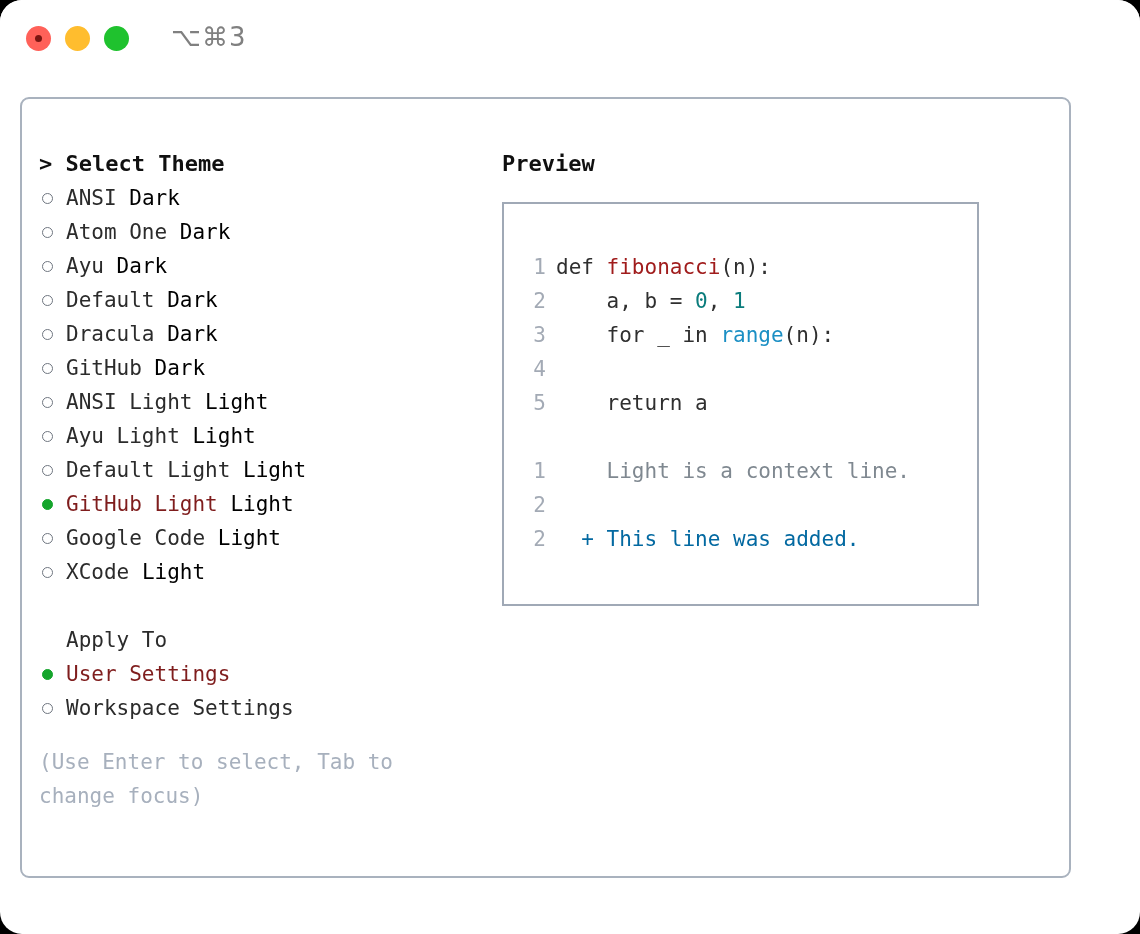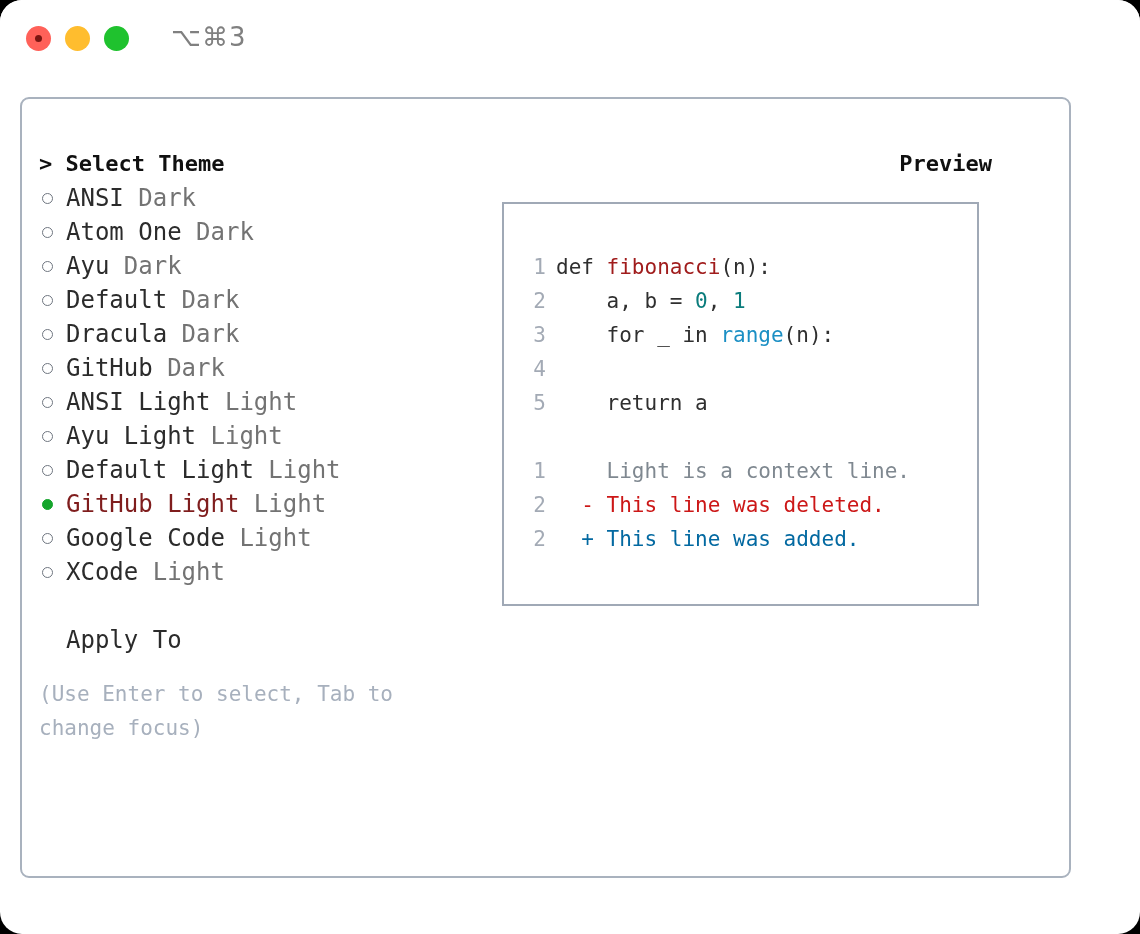--- a/index.html
+++ b/index.html
@@ -97,21 +97,21 @@
     white-space: pre;
     line-height: 34px;
     height: 34px;
   }
 
   .opt-row {
     display: flex;
     align-items: center;
     height: 34px;
     line-height: 34px;
-    font-size: 24px;
+    font-size: 21px;
     white-space: pre;
   }
   .marker {
     width: 27px;
     flex: 0 0 27px;
     display: inline-block;
     position: relative;
     height: 34px;
   }
   .marker .dot {
@@ -126,21 +126,21 @@
   .marker.off .dot {
     border: 1.6px solid #6f7680;
     background: transparent;
   }
   .marker.on .dot {
     background: #15a52c;
     border: 1.6px solid #15a52c;
   }
   .opt-name  { color: #2b2b2b; }
   .opt-name.sel { color: #7f1d1d; }
-  .opt-tag   { color: #737373; }
+  .opt-tag   { color: #000000; }
   .gap-label { padding-left: 27px; color: #2b2b2b; }
 
   .spacer-row { height: 34px; }
 
   .hint {
     margin-top: 20px;
     font-size: 21px;
     line-height: 34px;
     color: #a7b0bd;
     width: 410px;
@@ -153,21 +153,20 @@
     left: 480px;
     top: 48px;
     width: 490px;
   }
   .preview-title {
     font-size: 22px;
     font-weight: bold;
     color: #101010;
     line-height: 34px;
     white-space: pre;
-    text-align: right;
   }
   .preview-box {
     margin-top: 21px;
     width: 477px;
     height: 404px;
     border: 2px solid #a0a9b6;
     box-sizing: border-box;
     background: #ffffff;
     padding: 46px 0 0 14px;
   }
@@ -231,39 +230,41 @@
           <div class="opt-row"><span class="marker off"><span class="dot"></span></span><span class="opt-name">XCode</span><span> </span><span class="opt-tag">Light</span></div>
         </div>
 
       <div class="spacer-row"></div>
 
       <div class="opt-row">
         <span class="gap-label">Apply To</span>
       </div>
 
       <div id="apply-list">
+          <div class="opt-row"><span class="marker on"><span class="dot"></span></span><span class="opt-name sel">User Settings</span></div>
+          <div class="opt-row"><span class="marker off"><span class="dot"></span></span><span class="opt-name">Workspace Settings</span></div>
         </div>
 
       <div class="hint">(Use Enter to select, Tab to change focus)</div>
     </div>
 
     <div class="right-col">
       <div class="preview-title">Preview</div>
 
       <div class="preview-box">
         <div id="code-block">
             <div class="code-line"><span class="lineno">1</span><span class="code-body"><span class="code-body">def </span><span class="tok-fn">fibonacci</span><span class="code-body">(n):</span></span></div>
             <div class="code-line"><span class="lineno">2</span><span class="code-body">    <span class="code-body">a, b = </span><span class="tok-num">0</span><span class="code-body">, </span><span class="tok-num">1</span></span></div>
             <div class="code-line"><span class="lineno">3</span><span class="code-body">    <span class="code-body">for _ in </span><span class="tok-call">range</span><span class="code-body">(n):</span></span></div>
             <div class="code-line"><span class="lineno">4</span></div>
             <div class="code-line"><span class="lineno">5</span><span class="code-body">    <span class="code-body">return a</span></span></div>
           </div>
         <div class="blank-line"></div>
         <div id="diff-block">
             <div class="code-line"><span class="lineno">1</span><span class="tok-ctx">    Light is a context line.</span></div>
-            <div class="code-line"><span class="lineno">2</span><span class="tok-del">  - This line was deleted.</span></div>
+            <div class="code-line"><span class="lineno">2</span></div>
             <div class="code-line"><span class="lineno">2</span><span class="tok-add">  + This line was added.</span></div>
           </div>
       </div>
     </div>
 
   </div>
 </div>
 
 </body></html>

